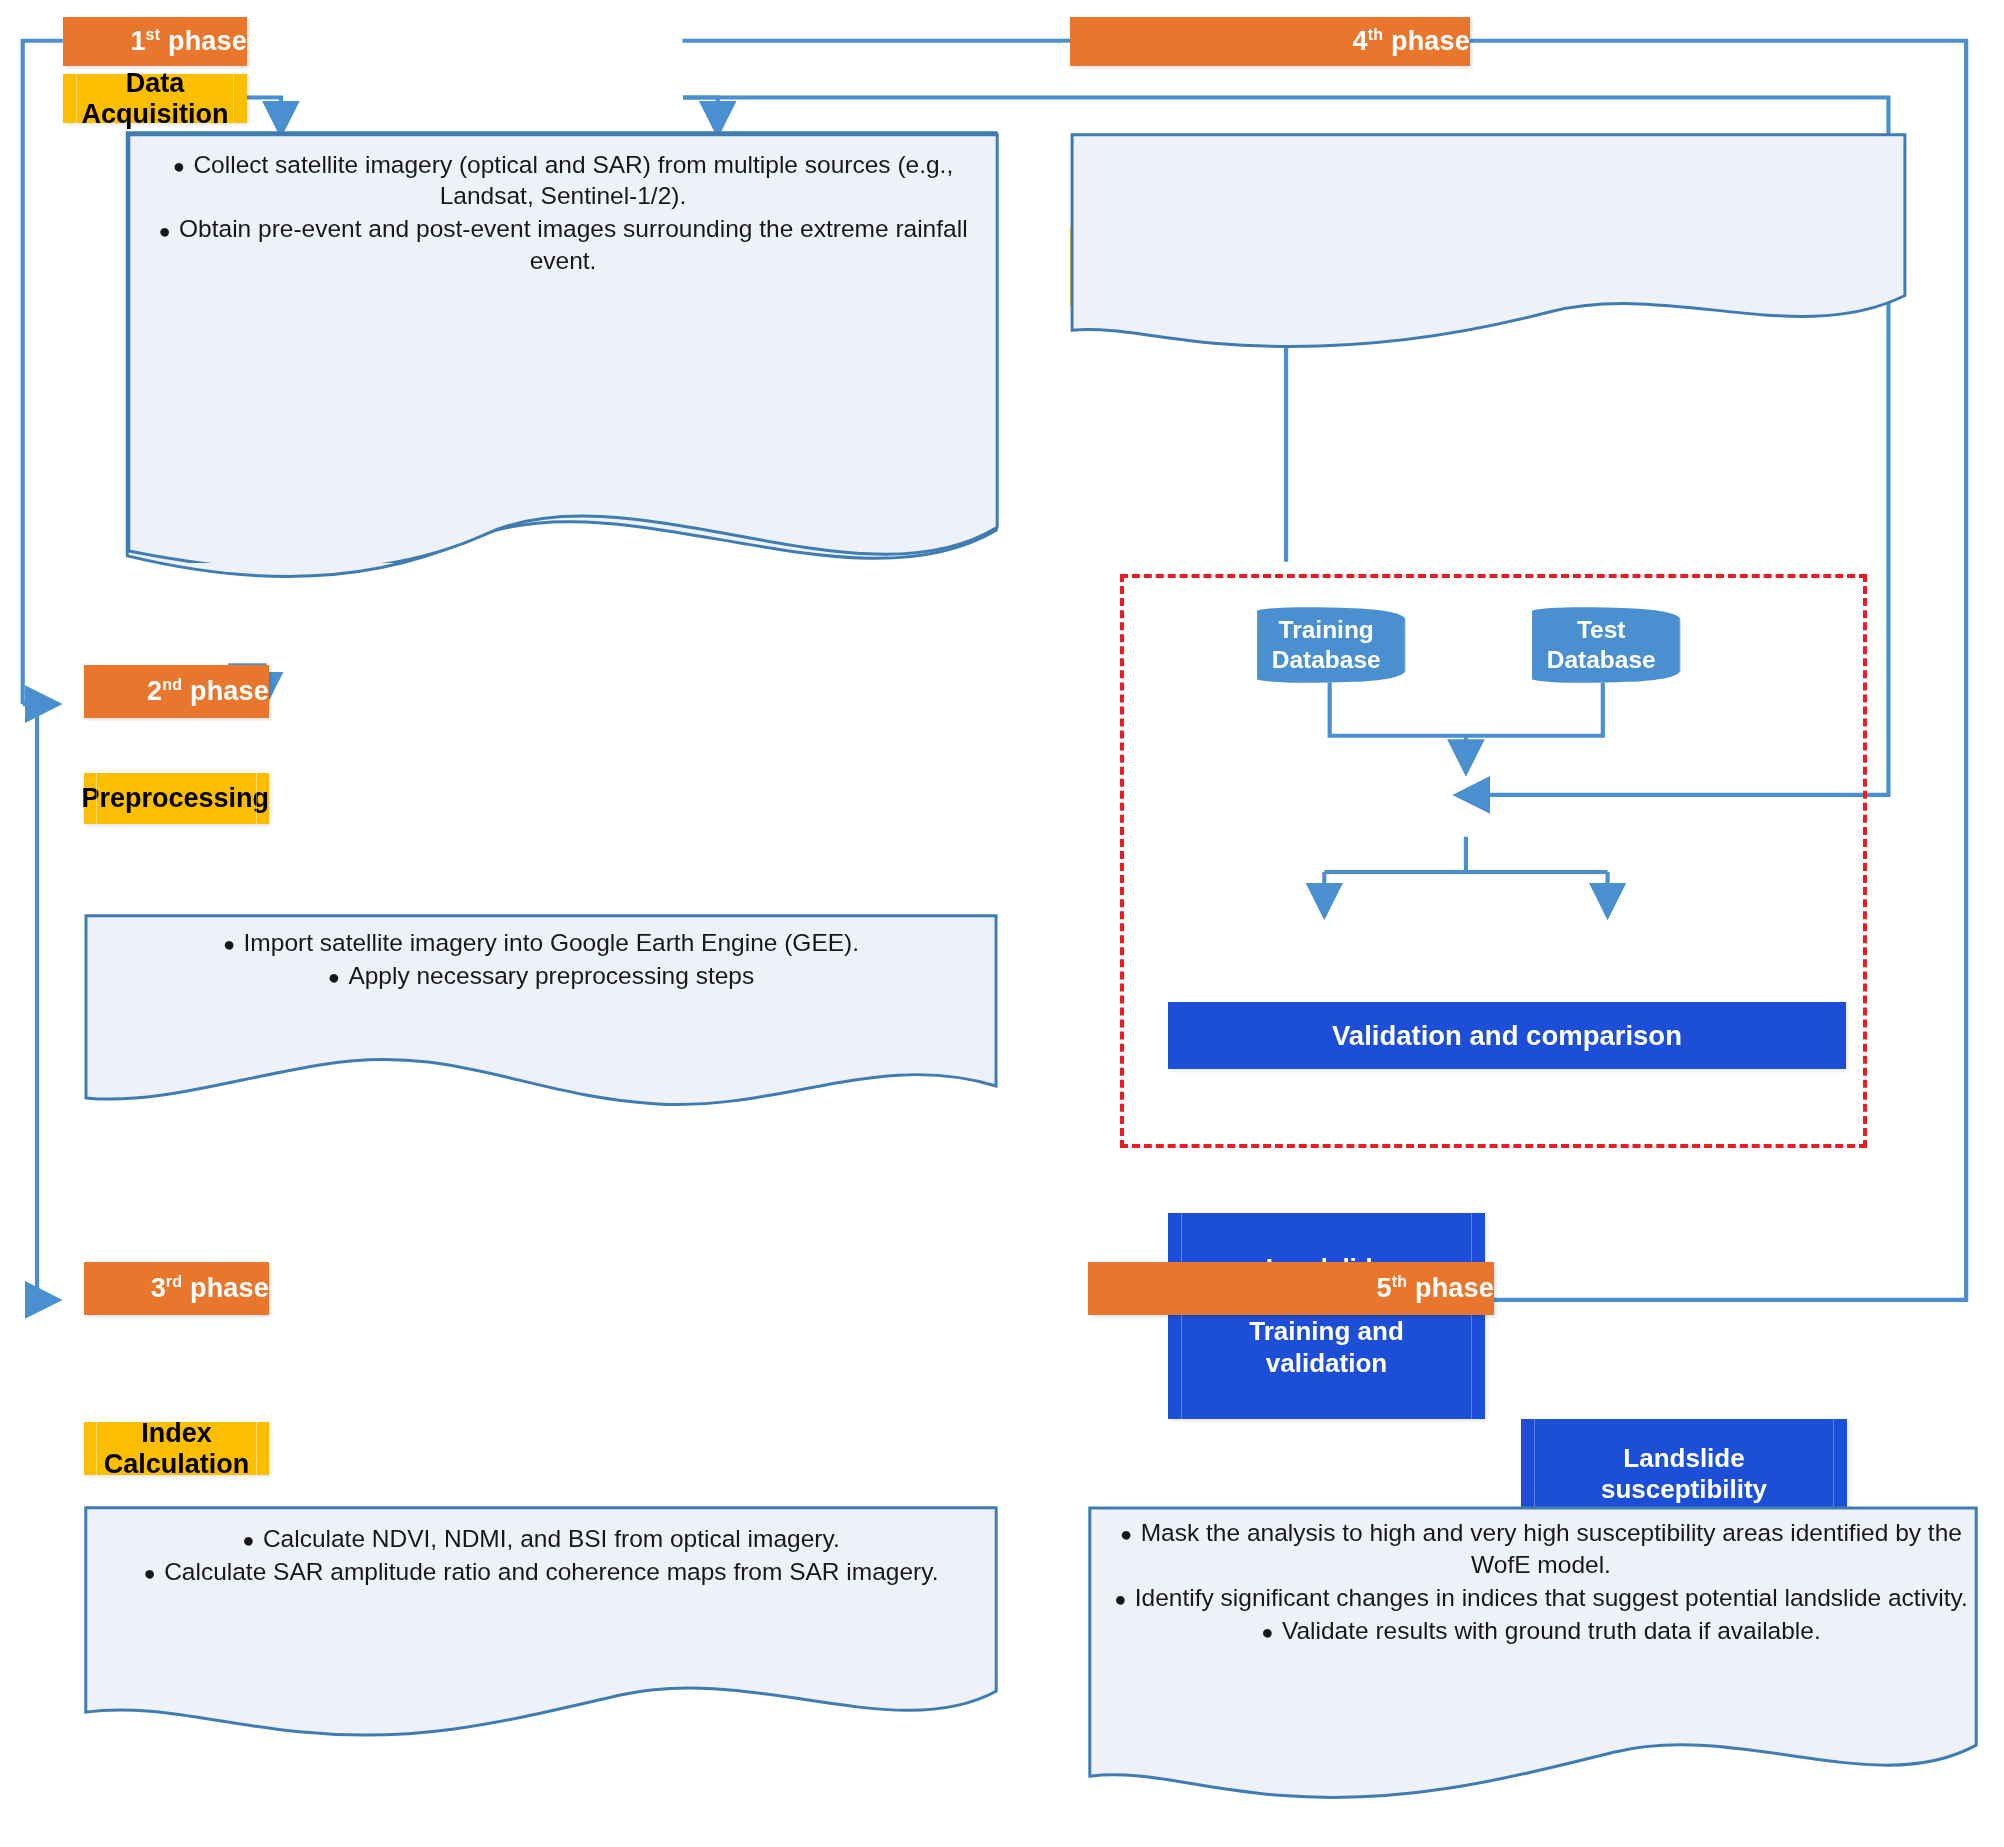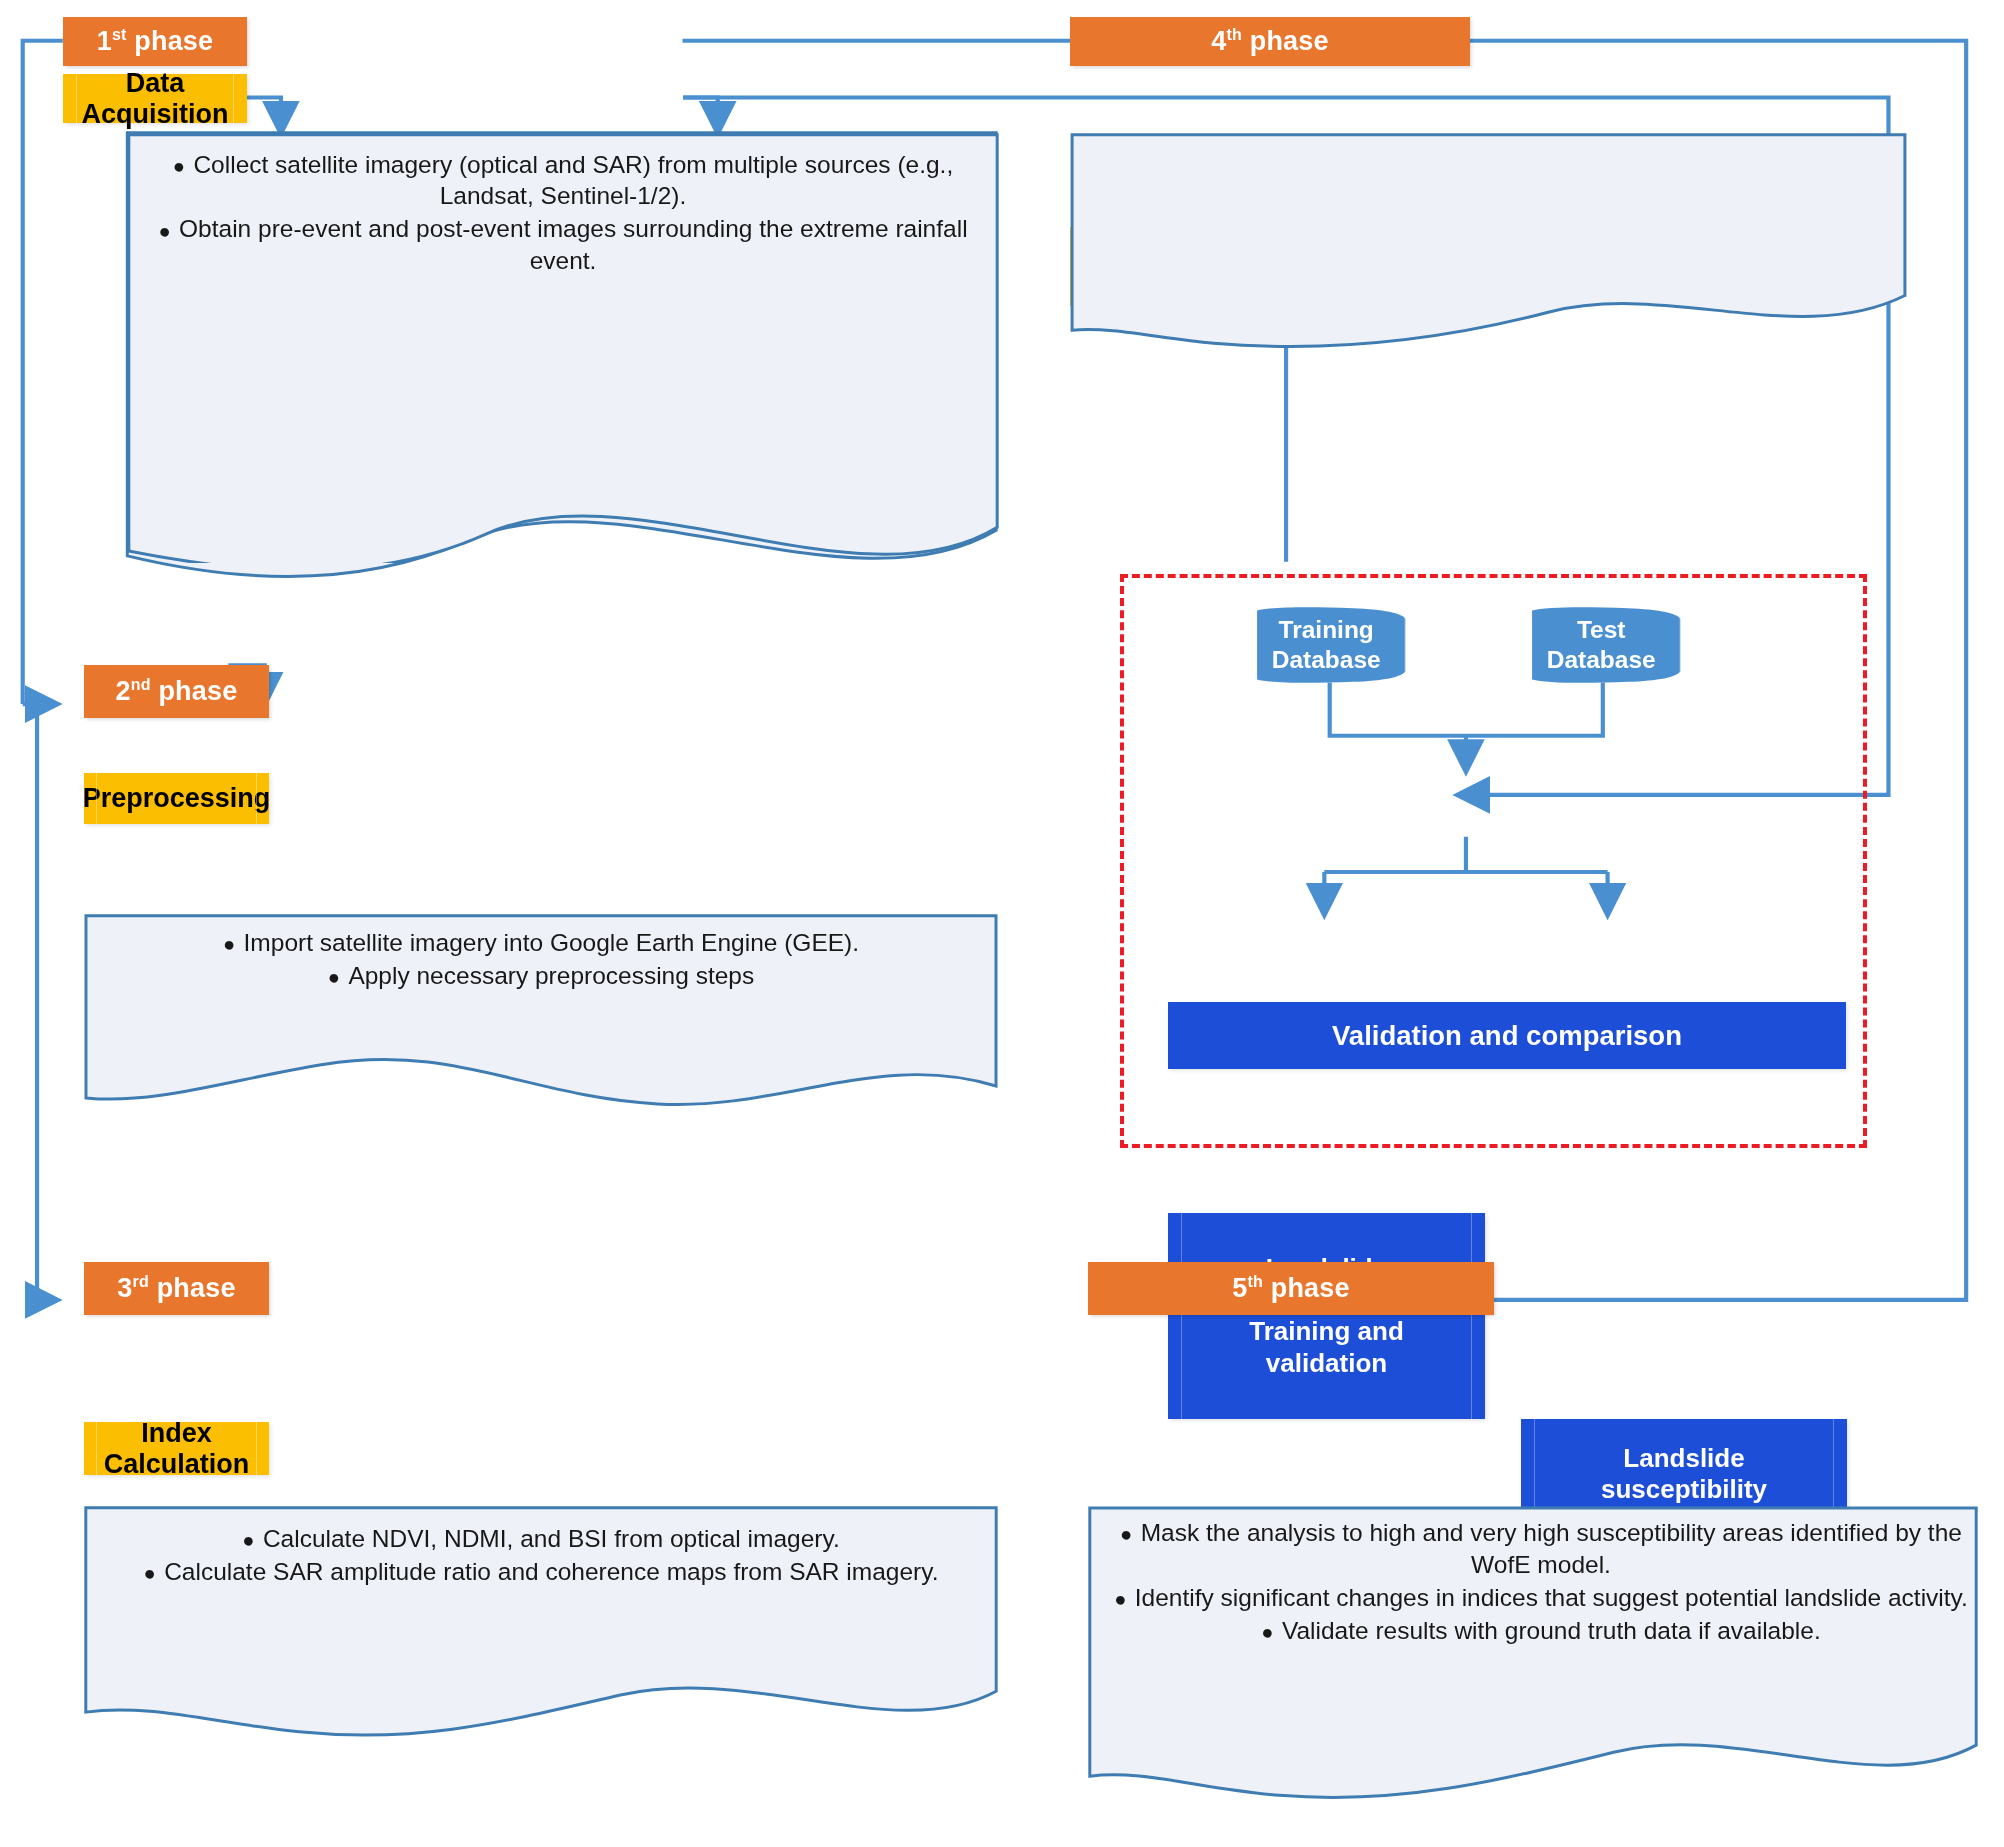--- a/index.html
+++ b/index.html
@@ -7,33 +7,33 @@
   #canvas{position:relative;width:2005px;height:1848px;background:#fff;overflow:hidden;}
 
   
   .abs{position:absolute;box-sizing:border-box;}
 
   
   .phase-head{
     background:#E8762C;
     color:#ffffff;
     font-weight:bold;
-    display:flex;align-items:center;justify-content:center;
+    display:flex;align-items:center;justify-content:flex-end;
     box-shadow:1.8px 2.4px 3.6px rgba(0,0,0,.16);
     font-size:27px;
     letter-spacing:0.2px;
   }
   .phase-head sup{font-size:16px;vertical-align:super;line-height:0;}
 
   
   .phase-title{
     background:#FCBE00;
     color:#000000;
     font-weight:bold;
-    display:flex;align-items:center;justify-content:center;
+    display:flex;align-items:center;justify-content:flex-end;
     text-align:center;
     box-shadow:1.8px 2.4px 4.2px rgba(0,0,0,.13);
     font-size:27px;
     line-height:1.12;
     position:relative;
   }
   .phase-title .vline{position:absolute;top:0;bottom:0;width:1.2px;background:rgba(255,255,255,.38);}
 
   
   .panel{position:absolute;}

